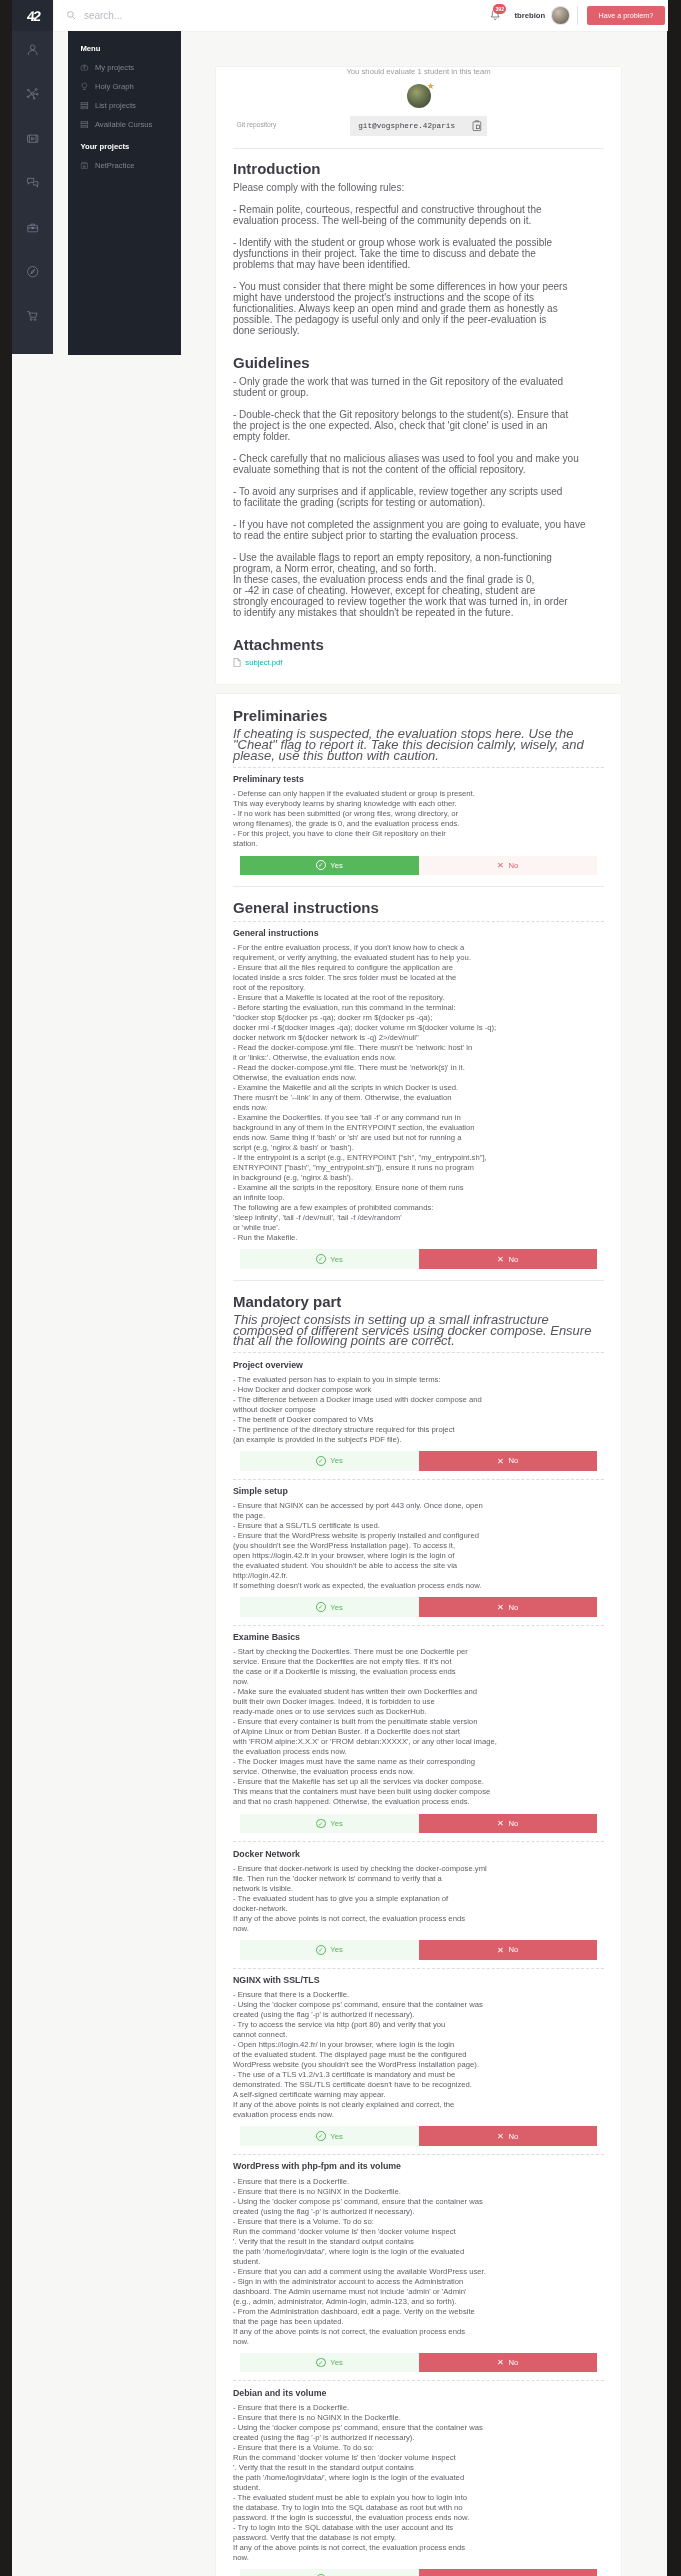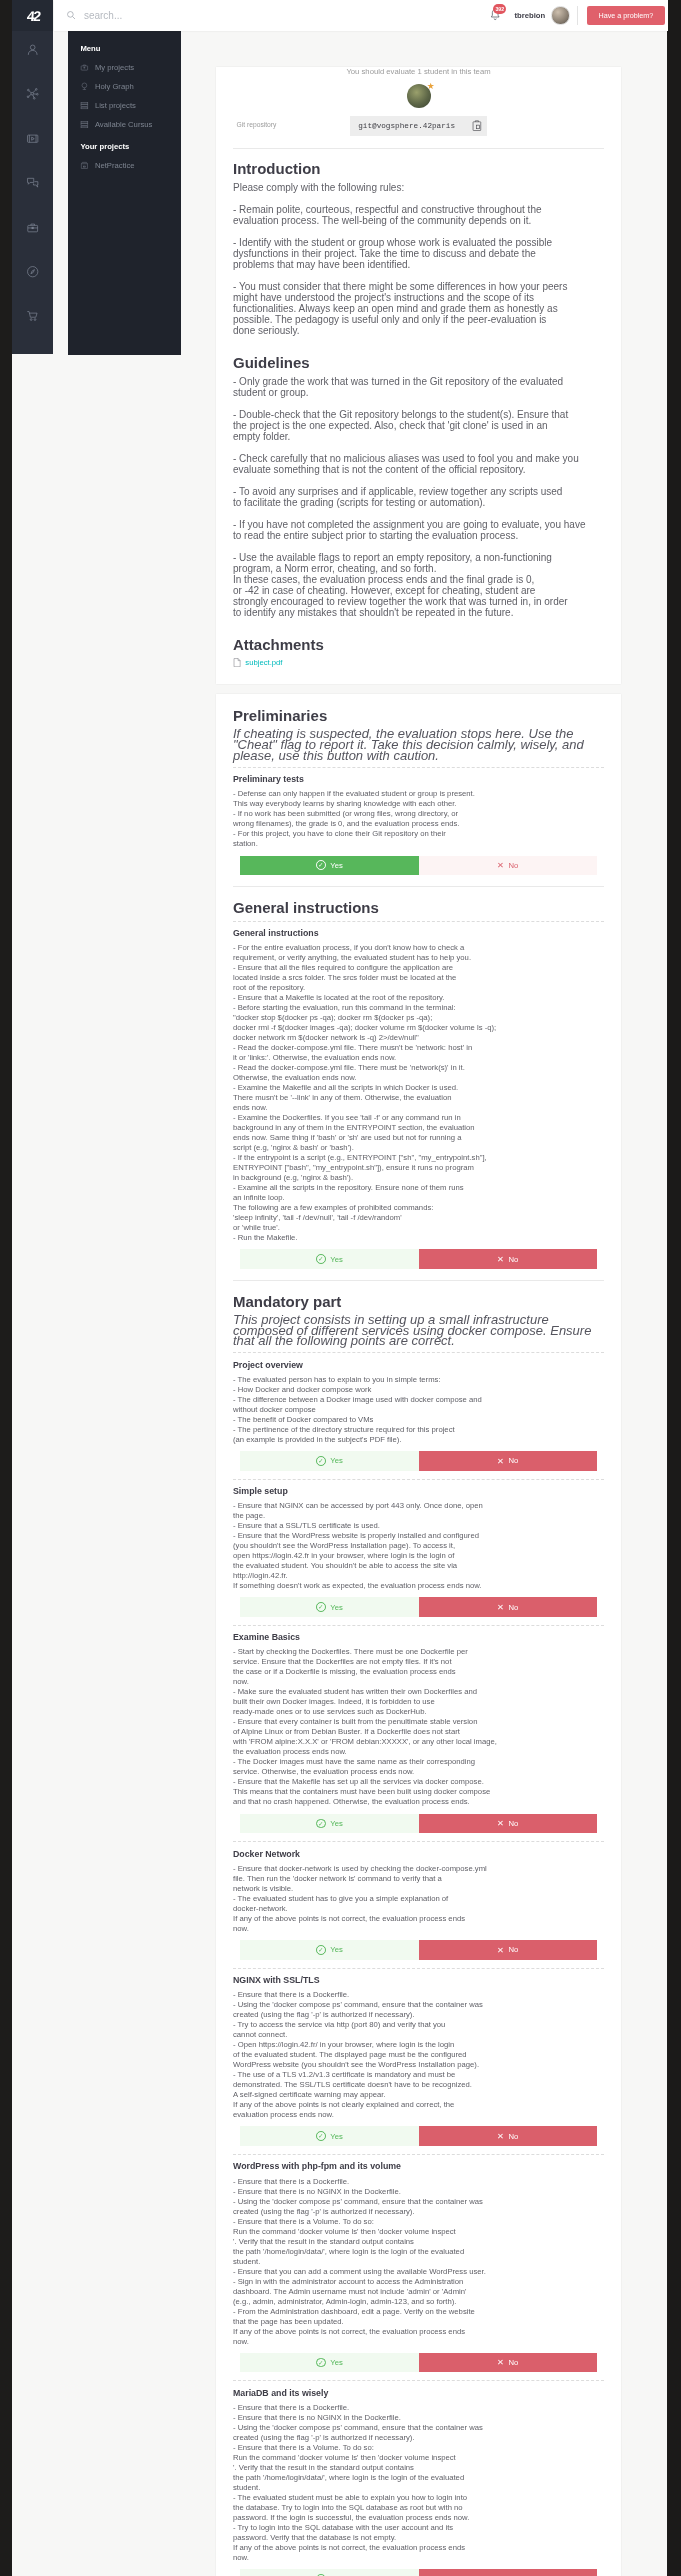--- a/index.html
+++ b/index.html
@@ -518,21 +518,21 @@
           <span class="icon-circle-check">✓</span>
           <span>Yes</span>
         </div>
       <div class="answer-btn btn-no">
           <span class="icon-x">✕</span>
           <span>No</span>
         </div>
     </div>
 
     <hr class="dashed">
-    <h3 class="sub-h">MariaDB and its wisely</h3>
+    <h3 class="sub-h">Debian and its volume</h3>
     <p class="check-body">- Ensure that there is a Dockerfile.
 - Ensure that there is no NGINX in the Dockerfile.
 - Using the 'docker compose ps' command, ensure that the container was
 created (using the flag '-p' is authorized if necessary).
 - Ensure that there is a Volume. To do so:
 Run the command 'docker volume ls' then 'docker volume inspect
 '. Verify that the result in the standard output contains
 the path '/home/login/data/', where login is the login of the evaluated
 student.
 - The evaluated student must be able to explain you how to login into

